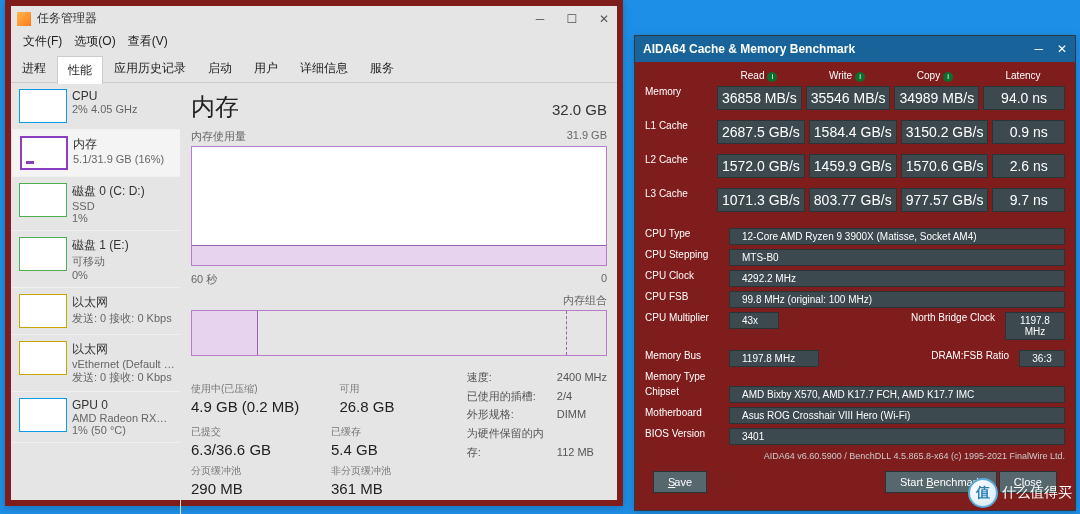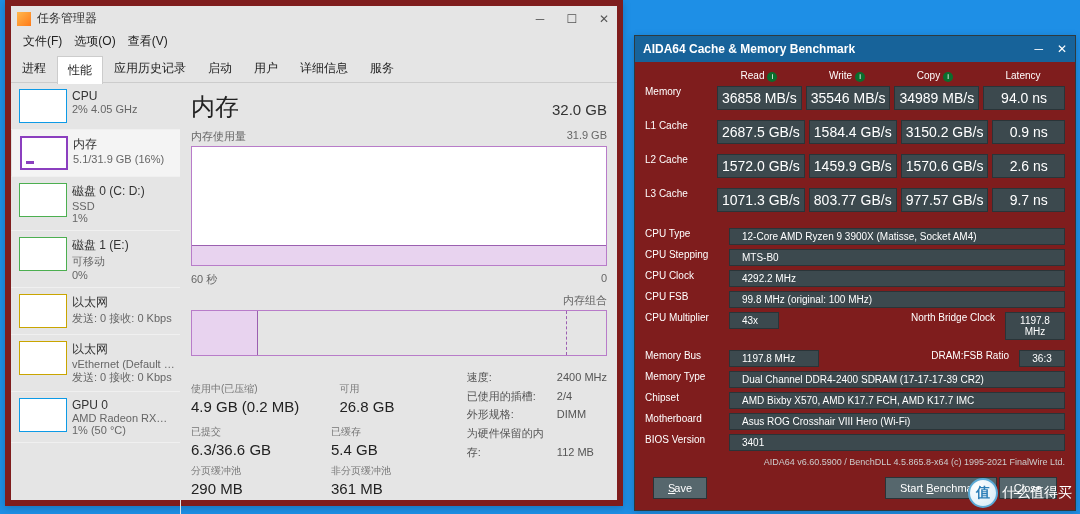--- a/index.html
+++ b/index.html
@@ -296,21 +296,20 @@
       </div>
     <div class="asep"></div>
     <div class="arow">
         <div class="alabel2">Memory Bus</div>
         <div class="aval" style="flex:0 0 90px">1197.8 MHz</div>
         <div style="flex:1;text-align:right;padding-right:6px">DRAM:FSB Ratio</div>
         <div class="aval2" style="width:46px">36:3</div>
       </div>
     <div class="arow">
         <div class="alabel2">Memory Type</div>
-        <div class="aval">Dual Channel DDR4-2400 SDRAM  (17-17-17-39 CR2)</div>
       </div>
     <div class="arow">
         <div class="alabel2">Chipset</div>
         <div class="aval">AMD Bixby X570, AMD K17.7 FCH, AMD K17.7 IMC</div>
       </div>
     <div class="arow">
         <div class="alabel2">Motherboard</div>
         <div class="aval">Asus ROG Crosshair VIII Hero (Wi-Fi)</div>
       </div>
     <div class="arow">

